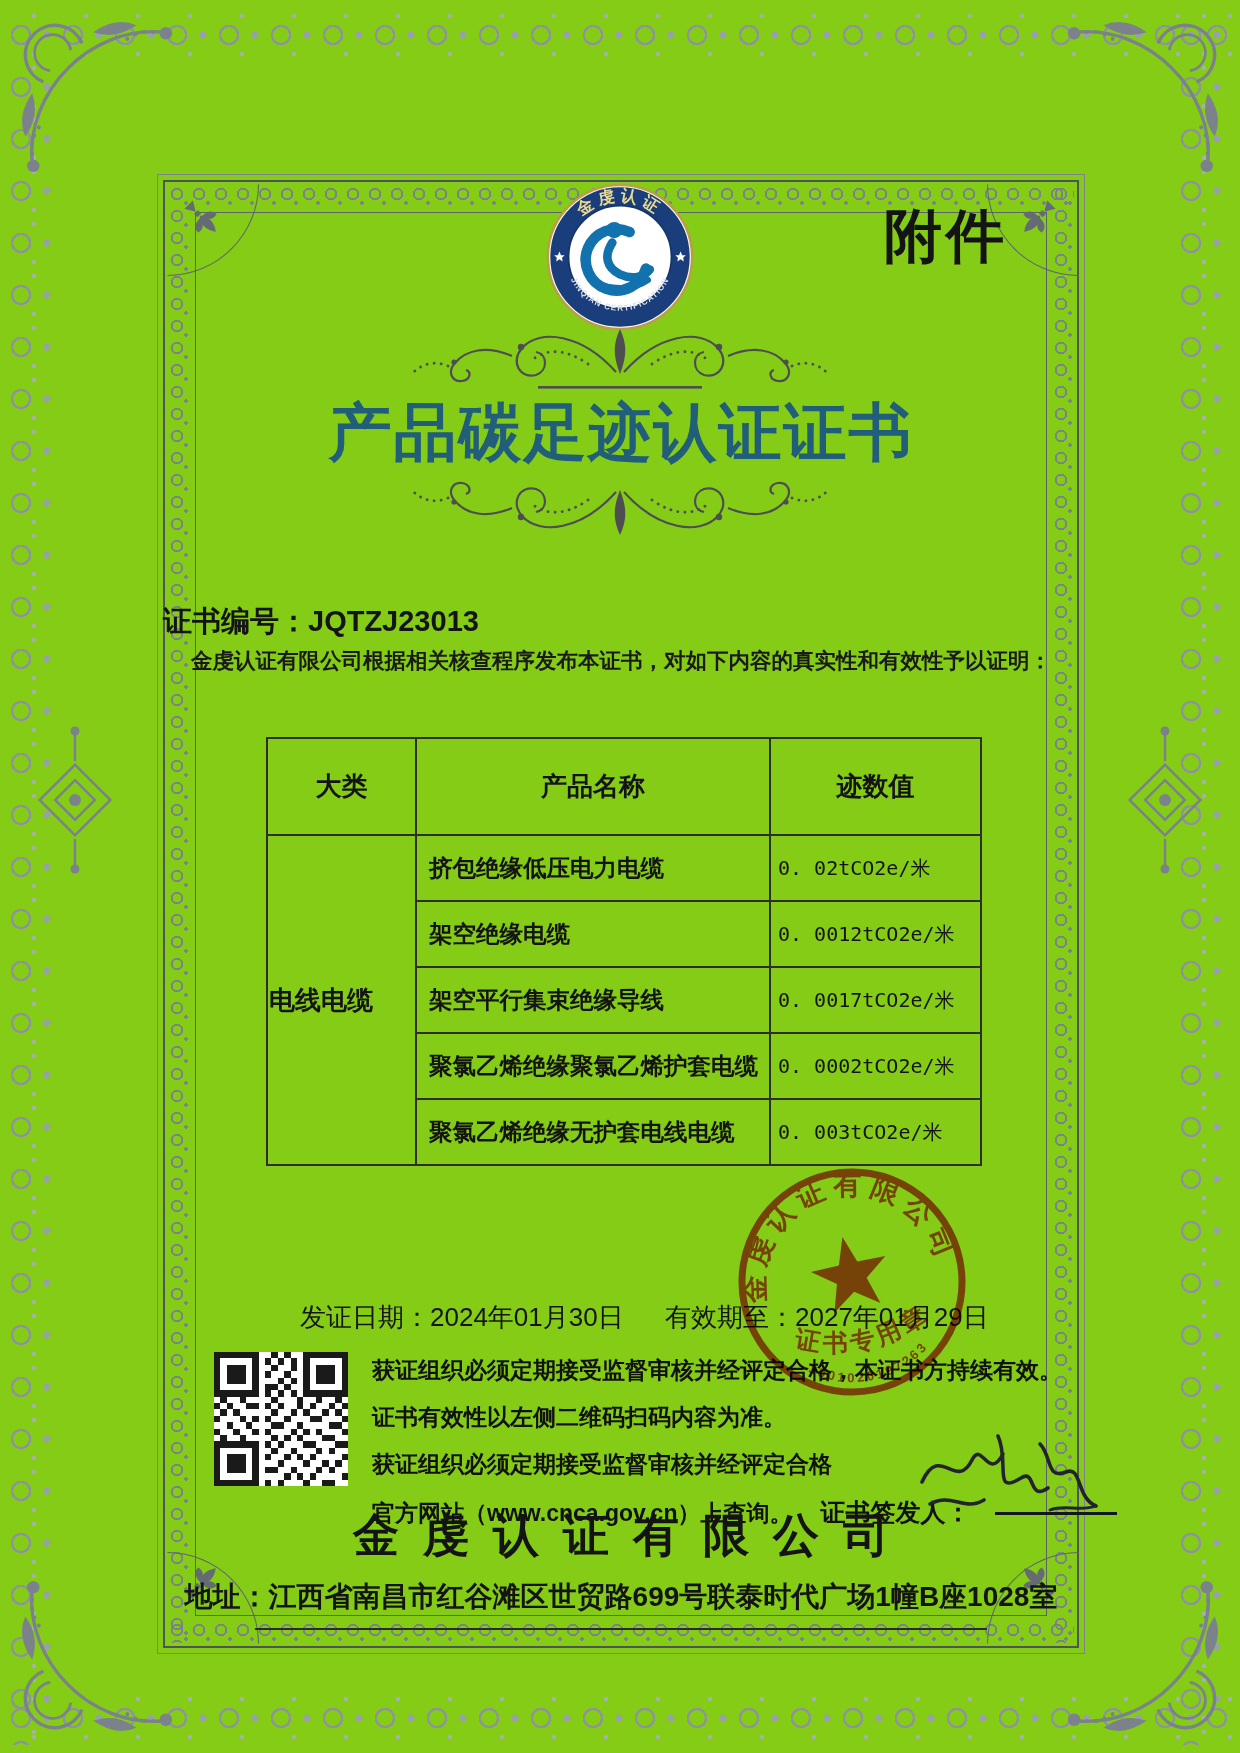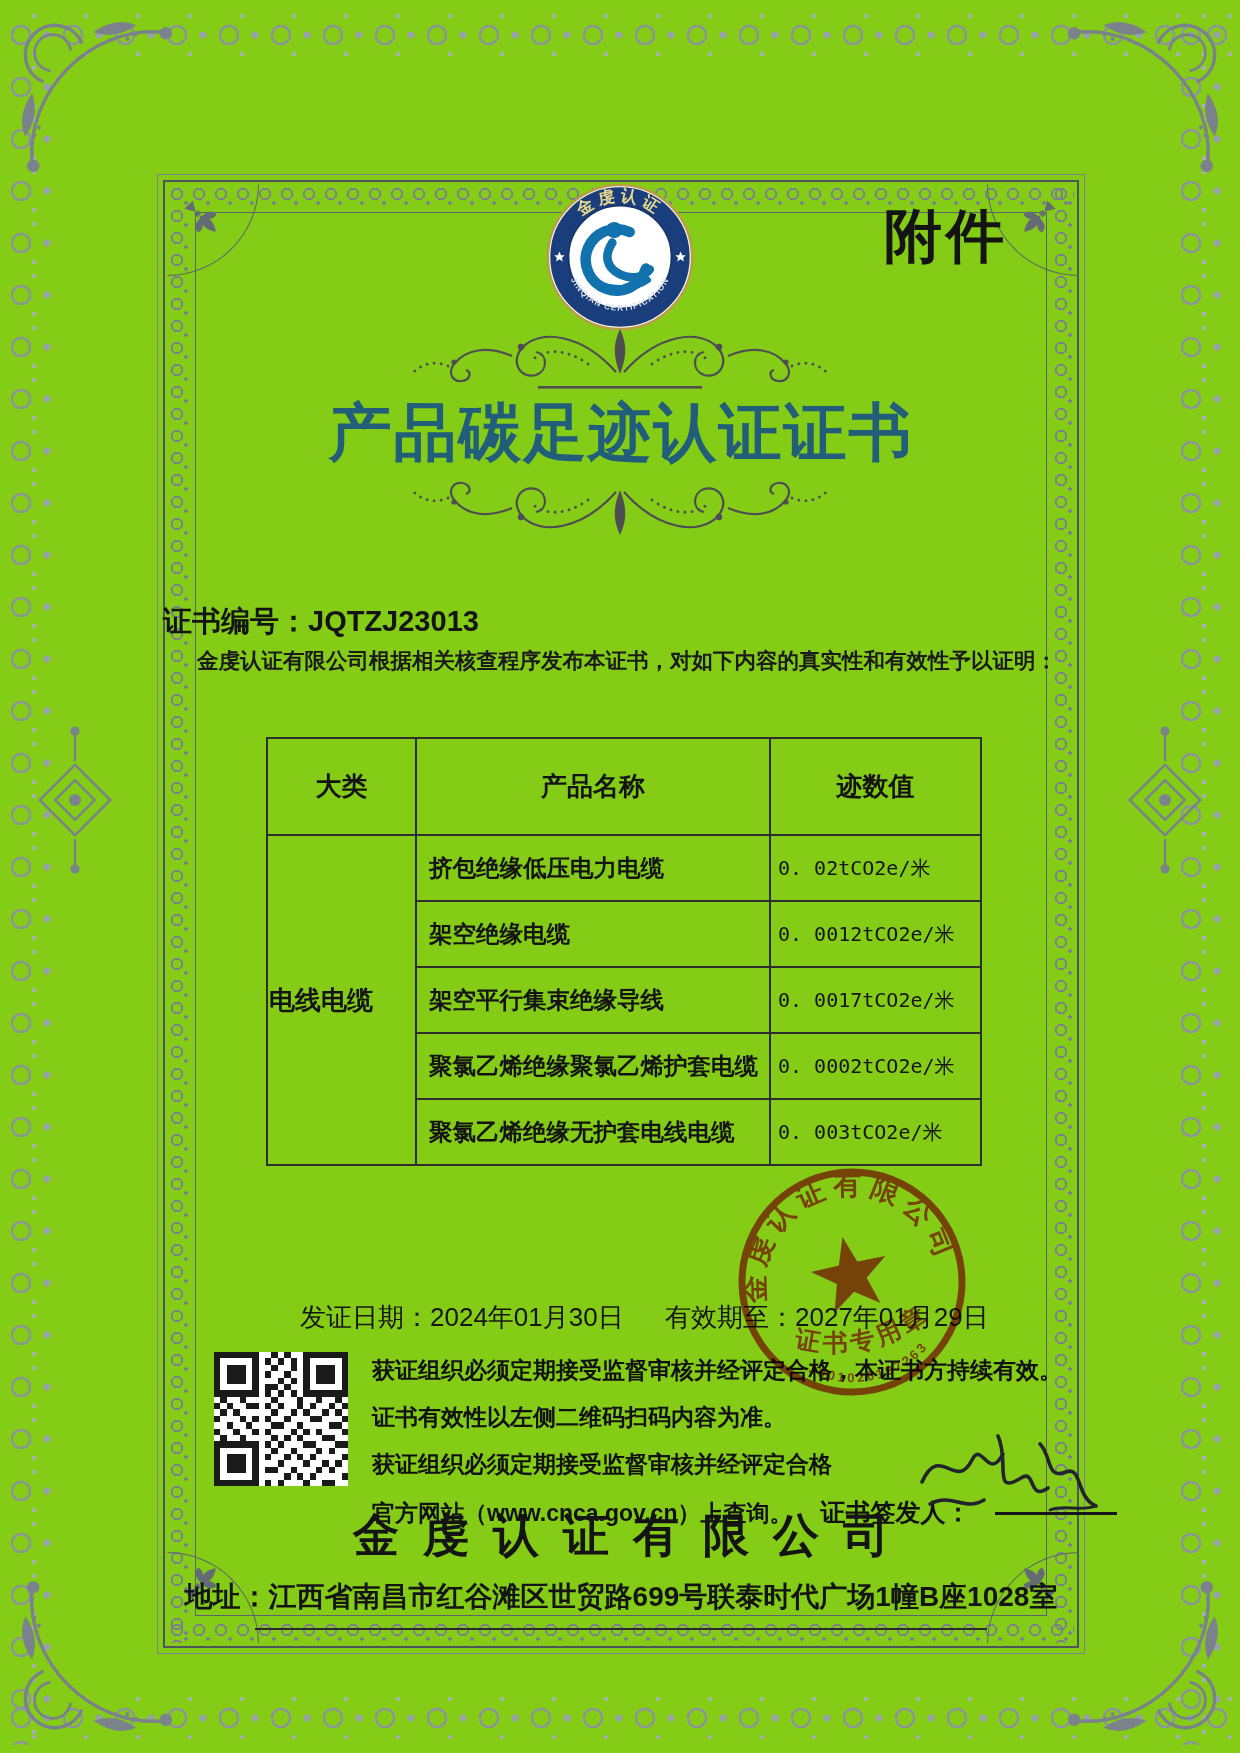--- a/index.html
+++ b/index.html
@@ -60,21 +60,21 @@
   .attachment{position:absolute;left:884px;top:198px;font-size:58px;font-weight:900;
       letter-spacing:4px;color:#141414;}
   .logo{position:absolute;left:545px;top:182px;width:150px;height:150px;}
   .flourish{position:absolute;left:390px;width:460px;height:66px;color:#4e4e52;}
   .flourish-top{top:326px;}
   .flourish-bottom{top:472px;transform:scaleY(-1);}
   .title{position:absolute;left:163px;top:368px;width:916px;text-align:center;
       font-size:63px;font-weight:800;letter-spacing:2px;color:#215e7a;line-height:1;margin-top:33px;}
   .certno{position:absolute;left:163px;top:602px;width:916px;
       font-size:29px;font-weight:700;color:#141414;}
-  .intro{position:absolute;left:169px;top:646px;width:916px;text-align:center;
+  .intro{position:absolute;left:163px;top:646px;width:916px;text-align:center;
       font-size:21.5px;font-weight:600;color:#1a1a1a;}
 
   table.ftable{position:absolute;left:266px;top:737px;border-collapse:collapse;table-layout:fixed;}
   .ftable td,.ftable th{border:2.2px solid #2e2e2e;vertical-align:middle;color:#141414;background:transparent;}
   .ftable th{font-size:26px;font-weight:700;text-align:center;height:97px;}
   .col1{width:149px;} .col2{width:354px;} .col3{width:211px;}
   .ftable td{height:66px;}
   .cell-category{text-align:left;font-size:26px;font-weight:600;}
   .cell-product{padding-left:12px;font-size:23.5px;font-weight:600;text-align:left;margin-left:23px;}
   .cell-value{padding-left:7px;font-size:20px;font-family:"DejaVu Sans Mono",monospace;text-align:left;}

